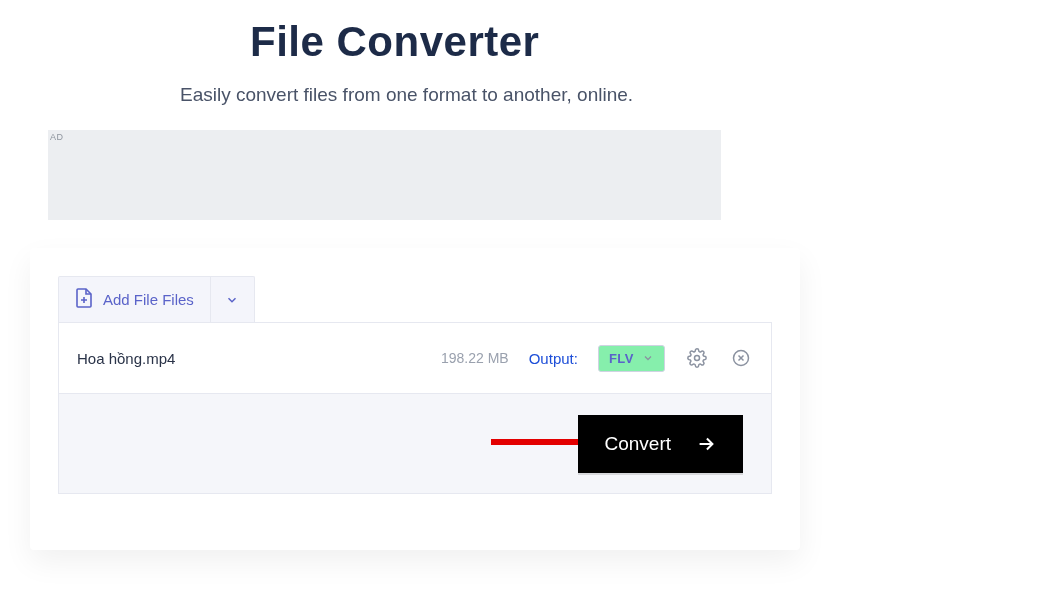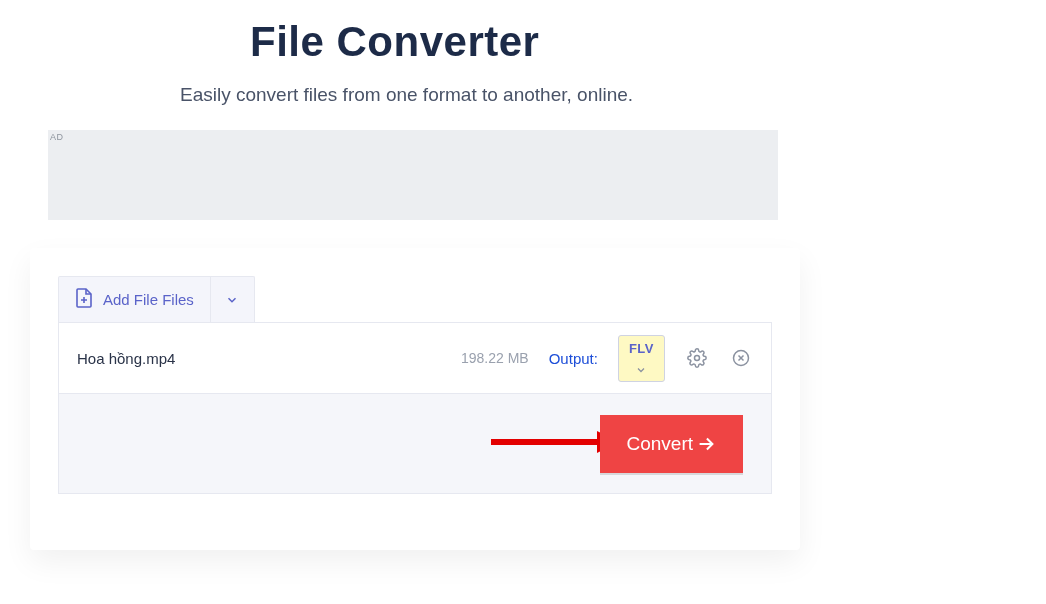--- a/index.html
+++ b/index.html
@@ -24,21 +24,21 @@
       margin-top: 18px;
       padding-left: 70px;
     }
     .hero p {
       font-size: 19px;
       color: #495368;
       margin-top: 18px;
     }
     .ad {
       margin: 24px 0 0 48px;
-      width: 730px;
+      width: 673px;
       height: 90px;
       background: #eceef1;
       position: relative;
     }
     .ad .ad-label {
       position: absolute;
       top: 2px;
       left: 2px;
       font-size: 9px;
       color: #8e949e;
@@ -108,22 +108,21 @@
       color: #1d4ed8;
     }
     .format-select {
       display: flex;
       align-items: center;
       gap: 8px;
       padding: 5px 10px;
       border: 1px solid #cfd3e2;
       border-radius: 3px;
       cursor: pointer;
-      background: #fef9c3;
-      flex-direction: column;
+      background: #86efac;
     }
     .format-select .fmt {
       color: #5a63c9;
       font-weight: 700;
       font-size: 13px;
       letter-spacing: 0.5px;
     }
     .format-select svg { stroke: #8b92a0; }
     .icon-btn {
       cursor: pointer;
@@ -143,22 +142,22 @@
       display: flex;
       align-items: center;
       justify-content: flex-end;
       padding-right: 28px;
       position: relative;
     }
     .convert-wrap { position: relative; }
     .convert-btn {
       display: flex;
       align-items: center;
-      gap: 2px;
-      background: #ef4444;
+      gap: 24px;
+      background: #000000;
       color: #ffffff;
       font-size: 19px;
       padding: 18px 26px;
       border: none;
       cursor: pointer;
       box-shadow: 0 2px 0 rgba(0,0,0,0.12);
       text-align: right;
     }
     .convert-btn svg { stroke: #ffffff; }
     .tooltip {

